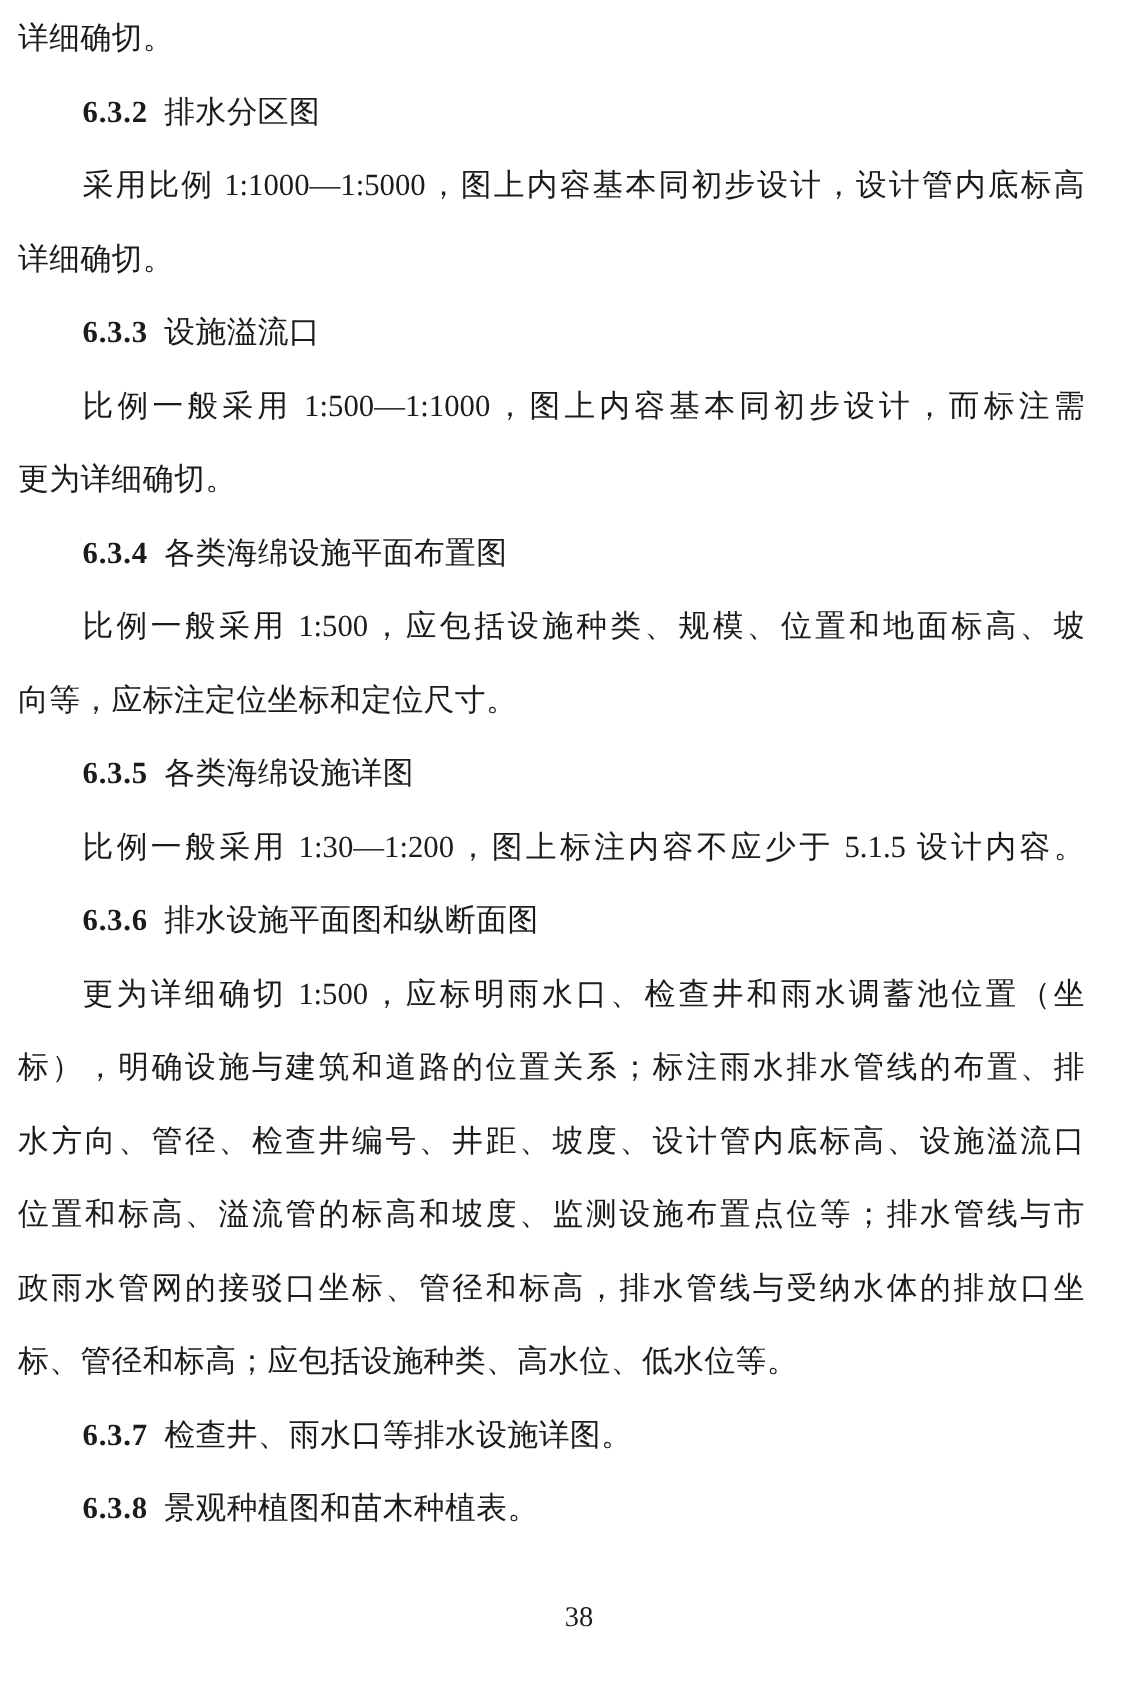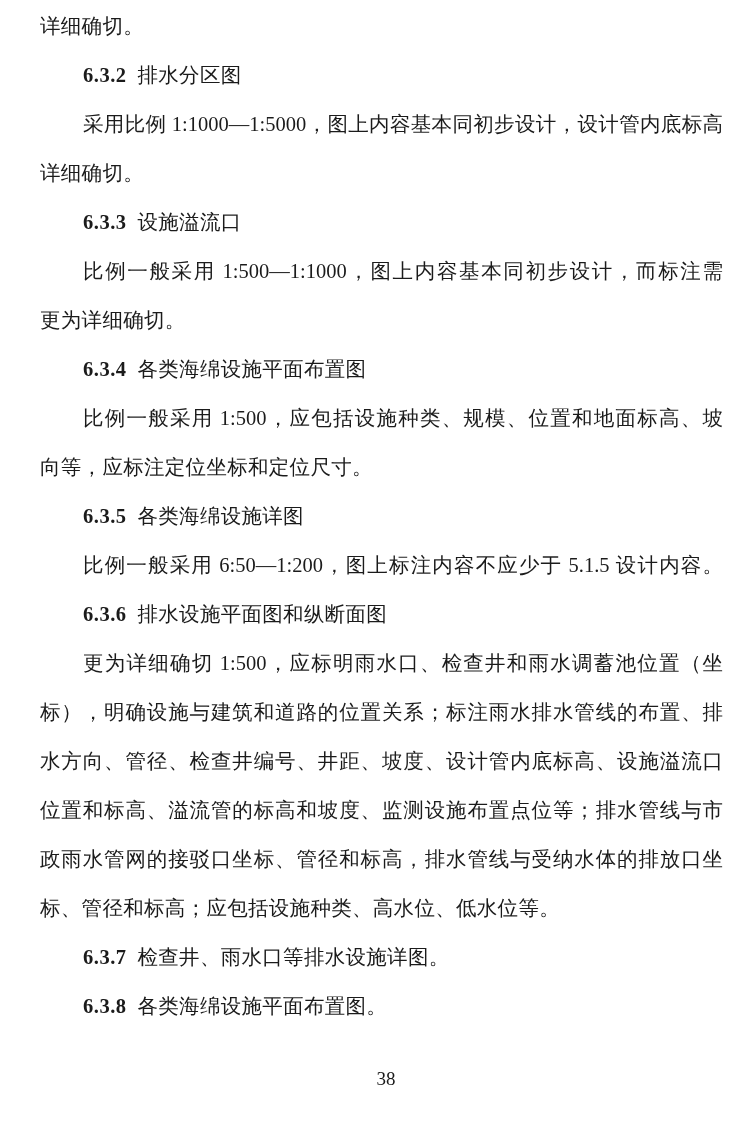--- a/index.html
+++ b/index.html
@@ -11,21 +11,21 @@
     width: 750px;
     height: 1121px;
     position: relative;
     font-family: "Liberation Serif", "DejaVu Serif", serif;
     color: #1b1b1b;
     overflow: hidden;
   }
   .doc {
     position: absolute;
     top: 2px;
-    left: 40px;
+    left: 12px;
     right: 27px;
   }
   .line {
     height: 49px;
     line-height: 49px;
     font-size: 20.5px;
     letter-spacing: 0.3px;
     white-space: nowrap;
     text-align: left;
   }
@@ -63,25 +63,25 @@
     <div class="line head indent"><span class="num">6.3.2</span><span>排水分区图</span></div>
     <div class="line indent fill">采用比例 1:1000—1:5000，图上内容基本同初步设计，设计管内底标高</div>
     <div class="line">详细确切。</div>
     <div class="line head indent"><span class="num">6.3.3</span><span>设施溢流口</span></div>
     <div class="line indent fill">比例一般采用 1:500—1:1000，图上内容基本同初步设计，而标注需</div>
     <div class="line">更为详细确切。</div>
     <div class="line head indent"><span class="num">6.3.4</span><span>各类海绵设施平面布置图</span></div>
     <div class="line indent fill">比例一般采用 1:500，应包括设施种类、规模、位置和地面标高、坡</div>
     <div class="line">向等，应标注定位坐标和定位尺寸。</div>
     <div class="line head indent"><span class="num">6.3.5</span><span>各类海绵设施详图</span></div>
-    <div class="line indent fill">比例一般采用 6:50—1:200，图上标注内容不应少于 5.1.5 设计内容。</div>
+    <div class="line indent fill">比例一般采用 1:30—1:200，图上标注内容不应少于 5.1.5 设计内容。</div>
     <div class="line head indent"><span class="num">6.3.6</span><span>排水设施平面图和纵断面图</span></div>
     <div class="line indent fill">更为详细确切 1:500，应标明雨水口、检查井和雨水调蓄池位置（坐</div>
     <div class="line fill">标），明确设施与建筑和道路的位置关系；标注雨水排水管线的布置、排</div>
     <div class="line fill">水方向、管径、检查井编号、井距、坡度、设计管内底标高、设施溢流口</div>
     <div class="line fill">位置和标高、溢流管的标高和坡度、监测设施布置点位等；排水管线与市</div>
     <div class="line fill">政雨水管网的接驳口坐标、管径和标高，排水管线与受纳水体的排放口坐</div>
     <div class="line">标、管径和标高；应包括设施种类、高水位、低水位等。</div>
     <div class="line head indent"><span class="num">6.3.7</span><span>检查井、雨水口等排水设施详图。</span></div>
-    <div class="line head indent"><span class="num">6.3.8</span><span>各类海绵设施平面布置图。</span></div>
+    <div class="line head indent"><span class="num">6.3.8</span><span>景观种植图和苗木种植表。</span></div>
   </main>
 
 <div class="footer">38</div>
 
 </body></html>

